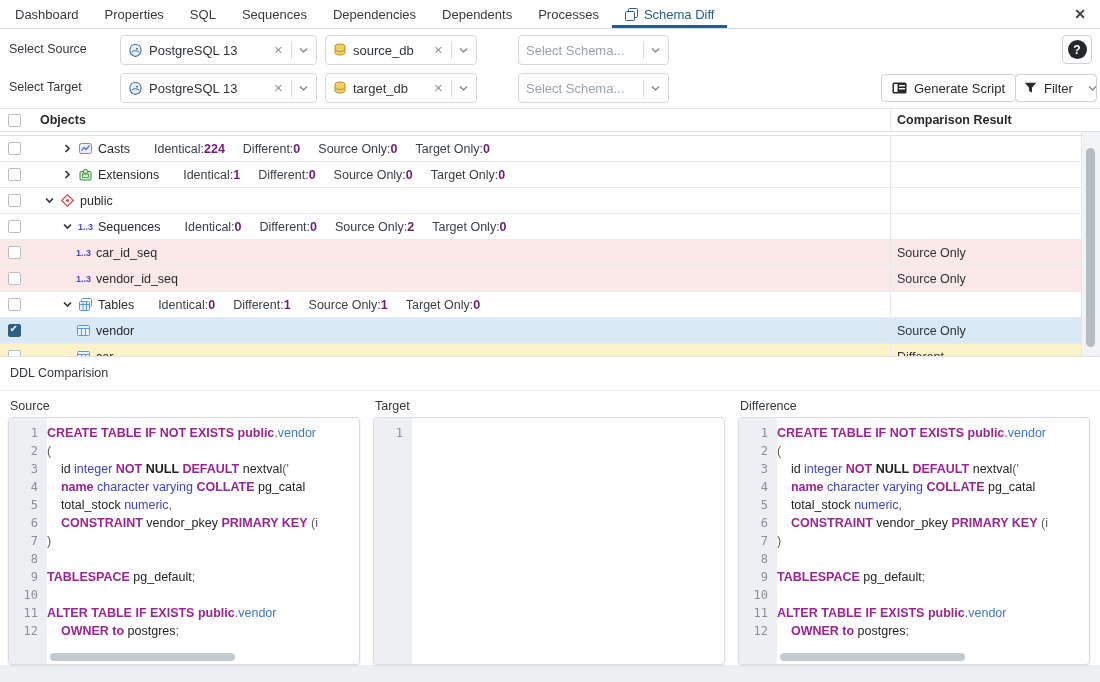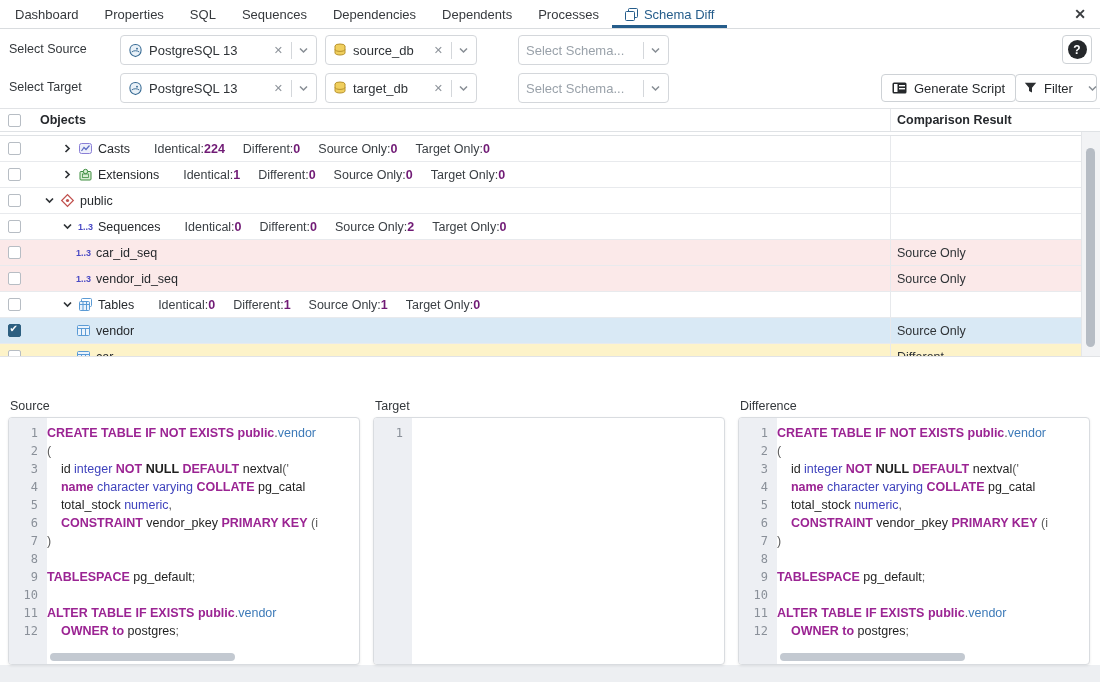--- a/index.html
+++ b/index.html
@@ -442,20 +442,21 @@
             <div class="col-result">Different</div>
           </div>
         </div>
       <div class="g-vscroll">
         <div class="g-vthumb"></div>
       </div>
     </div>
   </div>
 
   <div class="ddl">
+    <div class="ddl-titlebar">DDL Comparision</div>
     <div class="pane-label pl-source">Source</div>
     <div class="pane-label pl-target">Target</div>
     <div class="pane-label pl-diff">Difference</div>
     <div class="ddl-bottomstrip"></div>
     <div class="code-pane cp-source" id="pane-0">
         <div class="gutter">
           <div>1</div>
           <div>2</div>
           <div>3</div>
           <div>4</div>

